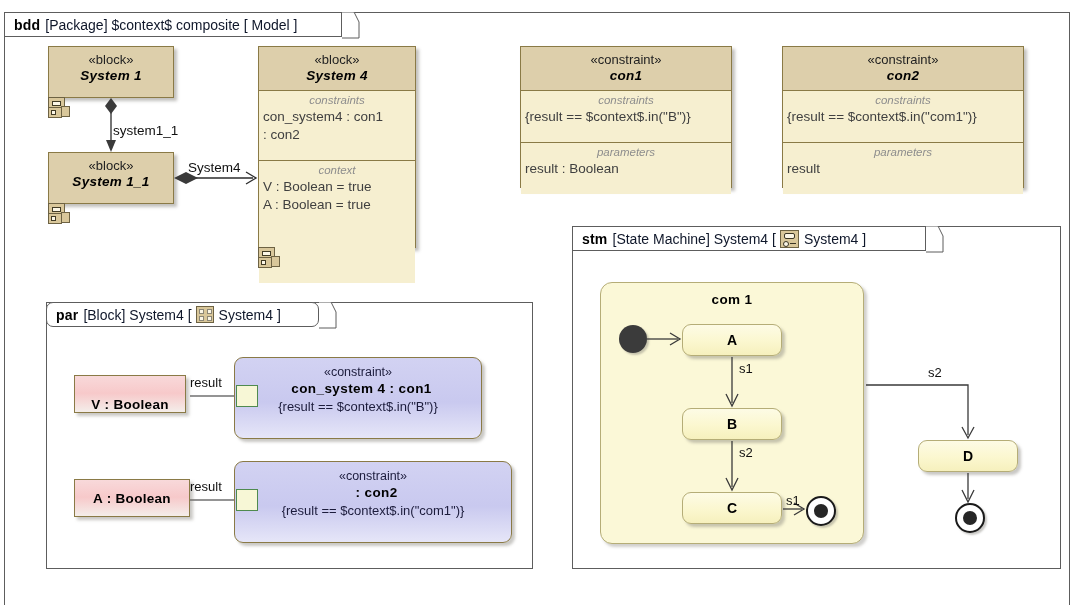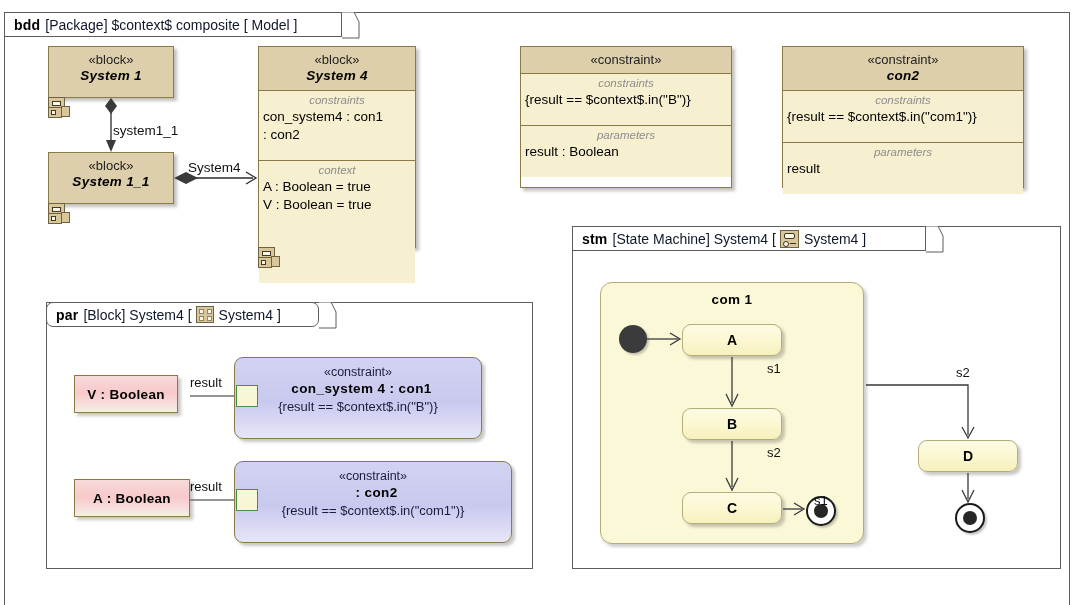--- a/index.html
+++ b/index.html
@@ -24,21 +24,21 @@
 
   
   .node{position:absolute;box-sizing:border-box;border:1px solid #8a7a46;
         box-shadow:3px 3px 3px rgba(120,118,110,.45);}
   .nhead{background:#ddcfab;border-bottom:1px solid #8a7a46;text-align:center;padding:5px 4px 6px;}
   .nstereo{font-size:13px;color:#222;line-height:15px;}
   .nname{font-size:13.5px;font-weight:bold;color:#000;line-height:17px;letter-spacing:.3px;font-style:italic;}
   .ncomp{background:#f6efd0;border-bottom:1px solid #8a7a46;padding:2px 0 16px;}
   .ncomp:last-child{border-bottom:none;}
   .ncomp-title{font-size:11.5px;font-style:italic;color:#8d8d8d;text-align:center;line-height:15px;}
-  .nline{font-size:13.5px;color:#000000;line-height:18px;padding-left:4px;white-space:nowrap;}
+  .nline{font-size:13.5px;color:#404040;line-height:18px;padding-left:4px;white-space:nowrap;}
   .nfill{background:#f6efd0;}
 
   
   .badge{position:absolute;width:24px;height:22px;}
   .badge .b1{position:absolute;left:0;top:0;width:17px;height:12px;background:#d9c79a;
              border:1px solid #6d6243;box-sizing:border-box;}
   .badge .b1:after{content:"";position:absolute;left:3px;top:3px;width:9px;height:5px;
              border:1px solid #403a25;background:#fbf6e6;box-sizing:border-box;}
   .badge .b2{position:absolute;left:0;top:10px;width:14px;height:11px;background:#d9c79a;
              border:1px solid #6d6243;box-sizing:border-box;}
@@ -74,21 +74,21 @@
          box-shadow:3px 3px 3px rgba(120,118,110,.4);
          display:flex;align-items:center;justify-content:center;
          font-weight:bold;font-size:14px;color:#000;}
   .initial{position:absolute;border-radius:50%;background:#3b3b3b;
            box-shadow:2px 2px 2px rgba(120,118,110,.4);}
   .final{position:absolute;border-radius:50%;border:2px solid #1a1a1a;background:#fff;
          box-shadow:2px 2px 2px rgba(120,118,110,.4);}
   .final:after{content:"";position:absolute;left:50%;top:50%;width:54%;height:54%;
          transform:translate(-50%,-50%);border-radius:50%;background:#262626;}
 
-  .tlabel{position:absolute;font-size:13px;color:#111;white-space:nowrap;margin-left:28px;}
+  .tlabel{position:absolute;font-size:13px;color:#111;white-space:nowrap;}
   .edges{position:absolute;left:0;top:0;width:1075px;height:605px;pointer-events:none;}
   .elabel{position:absolute;font-size:13.5px;color:#111;white-space:nowrap;}
 </style>
 </head>
 <body>
 
 <div class="canvas">
 
   <div class="frame" style="left:4px;top:12px;width:1066px;height:594px;">
     <div class="frame-tab" style="width:338px;">
@@ -135,33 +135,34 @@
       <div class="nstereo">«block»</div>
       <div class="nname">System 4</div>
     </div>
     <div class="ncomp">
       <div class="ncomp-title">constraints</div>
       <div class="nline">con_system4 : con1</div>
       <div class="nline">: con2</div>
     </div>
     <div class="ncomp nfill" style="height:104px;">
       <div class="ncomp-title">context</div>
+      <div class="nline">V : Boolean = true</div>
       <div class="nline">A : Boolean = true</div>
-      <div class="nline">V : Boolean = true</div>
     </div>
   </div>
   <div class="badge" style="left:258px;top:247px;">
     <div class="b1"></div>
       <div class="b2"></div>
       <div class="b3"></div>
   </div>
 
   <div class="node" style="left:520px;top:46px;width:212px;height:142px;">
     <div class="nhead">
       <div class="nstereo">«constraint»</div>
+      <div class="nname">con1</div>
     </div>
     <div class="ncomp">
       <div class="ncomp-title">constraints</div>
       <div class="nline">{result == $context$.in("B")}</div>
     </div>
     <div class="ncomp nfill">
       <div class="ncomp-title">parameters</div>
       <div class="nline">result : Boolean</div>
     </div>
   </div>
@@ -216,21 +217,21 @@
       <path d="M0,0 L12,0 L17,10 L17,26 L0,26 Z" fill="#ffffff" stroke="none"></path>
       <path d="M0,0 L12,0 L17,10 L17,26 L0,26" fill="none" stroke="#5d5d5d" stroke-width="1"></path>
     </svg>
   </div>
 
   <svg class="edges">
     <line x1="190" y1="396" x2="238" y2="396" stroke="#2b2b2b" stroke-width="1.2"></line>
     <line x1="190" y1="500" x2="238" y2="500" stroke="#2b2b2b" stroke-width="1.2"></line>
   </svg>
 
-  <div class="pprop" style="left:74px;top:375px;width:104px;height:38px;">
+  <div class="pprop" style="left:74px;top:375px;width:112px;height:38px;align-items:flex-end;">
     <span>V : Boolean</span>
   </div>
   <div class="plabel" style="left:190px;top:375px;">result</div>
 
   <div class="pprop" style="left:74px;top:479px;width:116px;height:38px;">
     <span>A : Boolean</span>
   </div>
   <div class="plabel" style="left:190px;top:479px;">result</div>
 
   <div class="pcon" style="left:234px;top:357px;width:248px;height:82px;">

